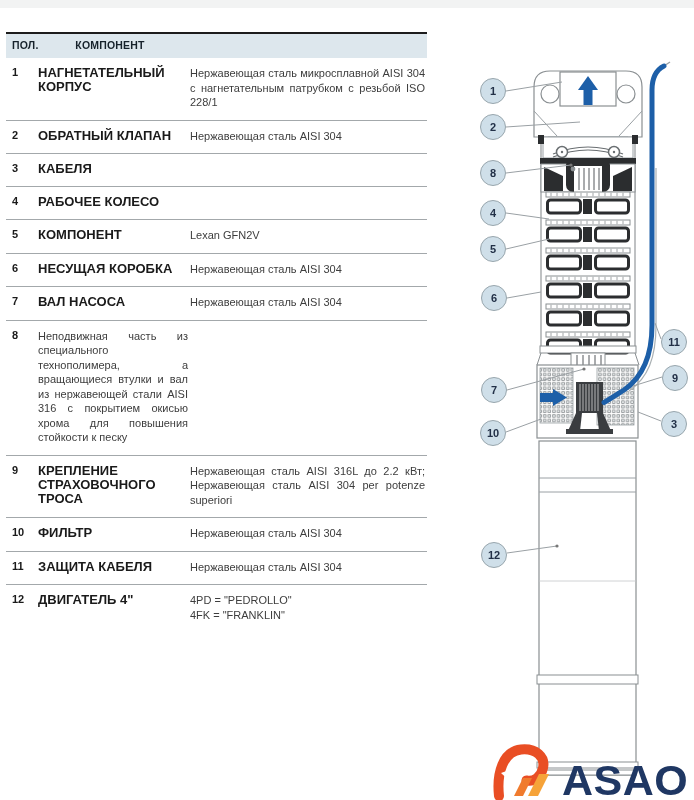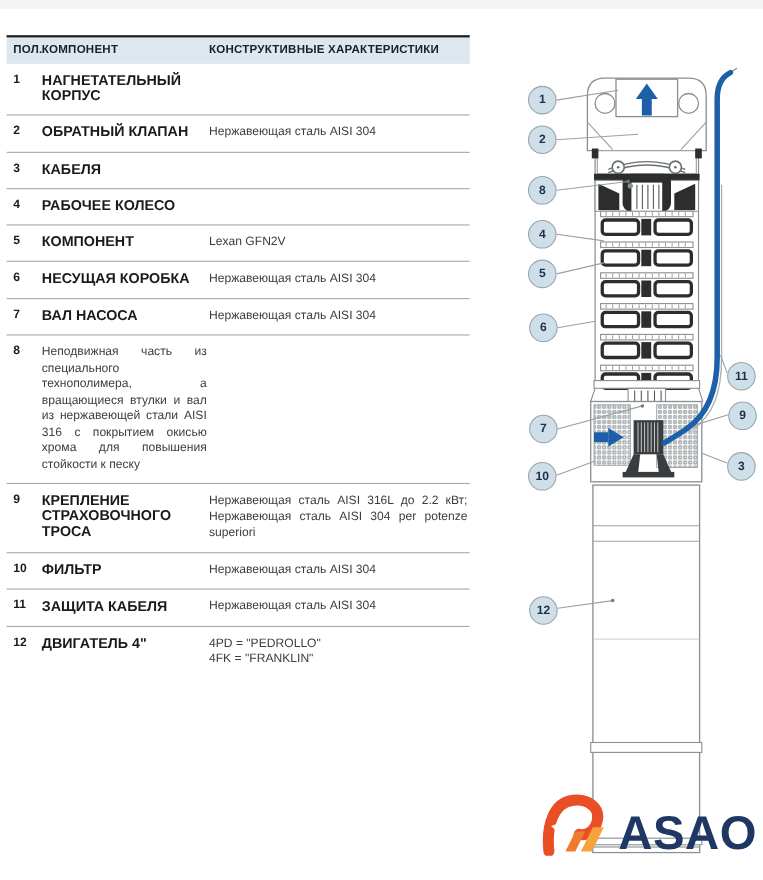--- a/index.html
+++ b/index.html
@@ -28,58 +28,58 @@
   .cell-num{font-size:11px;font-weight:bold;color:#1a1a1a;padding-left:6px;}
   .cell-name{
     font-size:13px;font-weight:bold;color:#1a1a1a;line-height:14px;
     padding-right:8px;
   }
   .cell-chars{
     font-size:11px;color:#3d3d3d;line-height:14.5px;
     text-align:justify;white-space:pre-line;padding-right:2px;
   }
   .t-head .cell-num,.t-head .cell-name,.t-head .cell-chars{
-    font-size:10.5px;font-weight:bold;color:#16222b;text-align:left;line-height:13px;padding-top:0;
+    font-size:10.5px;font-weight:bold;color:#16222b;text-align:center;line-height:13px;padding-top:0;
   }
 
   
   .diagram-svg{position:absolute;left:434px;top:30px;}
   .callout{
     position:absolute;width:26px;height:26px;border-radius:50%;
     background:#cfdfe9;border:1px solid #98a6ad;
     display:flex;align-items:center;justify-content:center;
     font-size:11px;font-weight:bold;color:#223047;box-sizing:border-box;
   }
 
   
   .logo{
-    position:absolute;left:492px;top:720px;height:58px;
+    position:absolute;left:492px;top:742px;height:58px;
     display:flex;align-items:flex-end;
   }
   .logo-text{
     font-size:43px;font-weight:bold;color:#1f3763;
     letter-spacing:.5px;line-height:40px;margin-left:4px;
     font-family:"Liberation Sans", sans-serif;
   }
 </style>
 </head>
 <body>
 
 <div class="top-band"></div>
 
 <div class="spec-table">
   <div class="t-head">
     <span class="cell-num">ПОЛ.</span>
     <span class="cell-name">КОМПОНЕНТ</span>
-    <span class="cell-chars">КОНСТРУКТИВНЫЕ ХАРАКТЕРИСТИКИ</span>
   </div>
 
   <div class="t-row">
     <span class="cell-num">1</span>
     <span class="cell-name">НАГНЕТАТЕЛЬНЫЙ КОРПУС</span>
+    <span class="cell-chars">Нержавеющая сталь микросплавной AISI 304 с нагнетательным патрубком с резьбой ISO 228/1</span>
   </div>
   <div class="t-row">
     <span class="cell-num">2</span>
     <span class="cell-name">ОБРАТНЫЙ КЛАПАН</span>
     <span class="cell-chars">Нержавеющая сталь AISI 304</span>
   </div>
   <div class="t-row">
     <span class="cell-num">3</span>
     <span class="cell-name">КАБЕЛЯ</span>
   </div>

